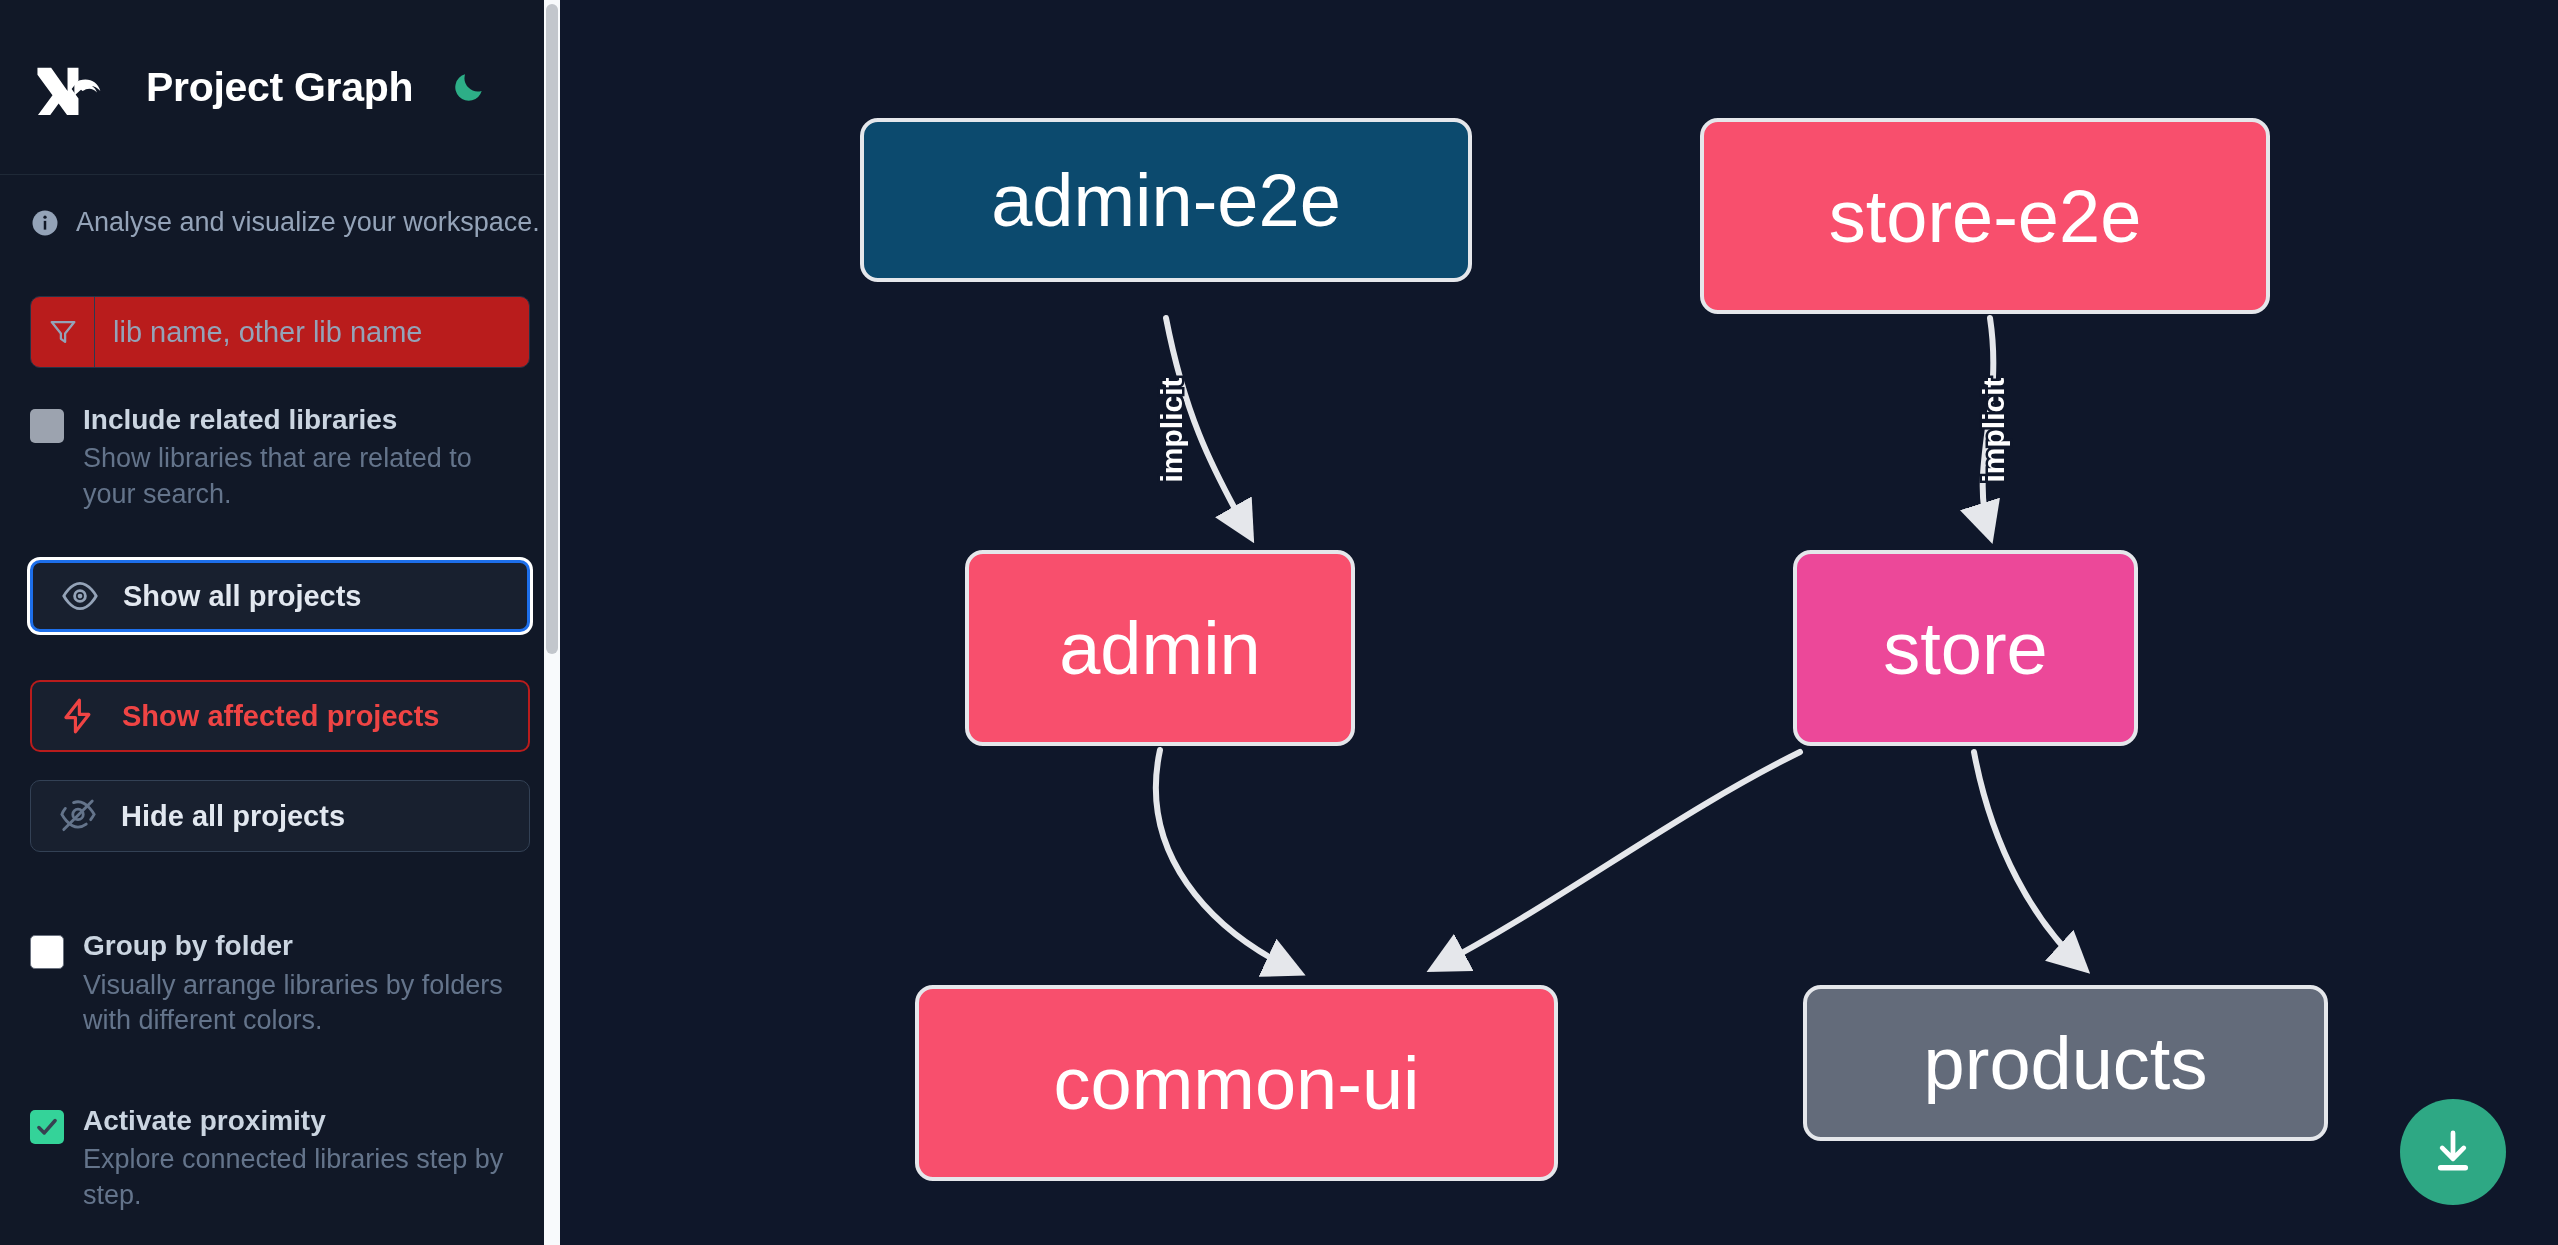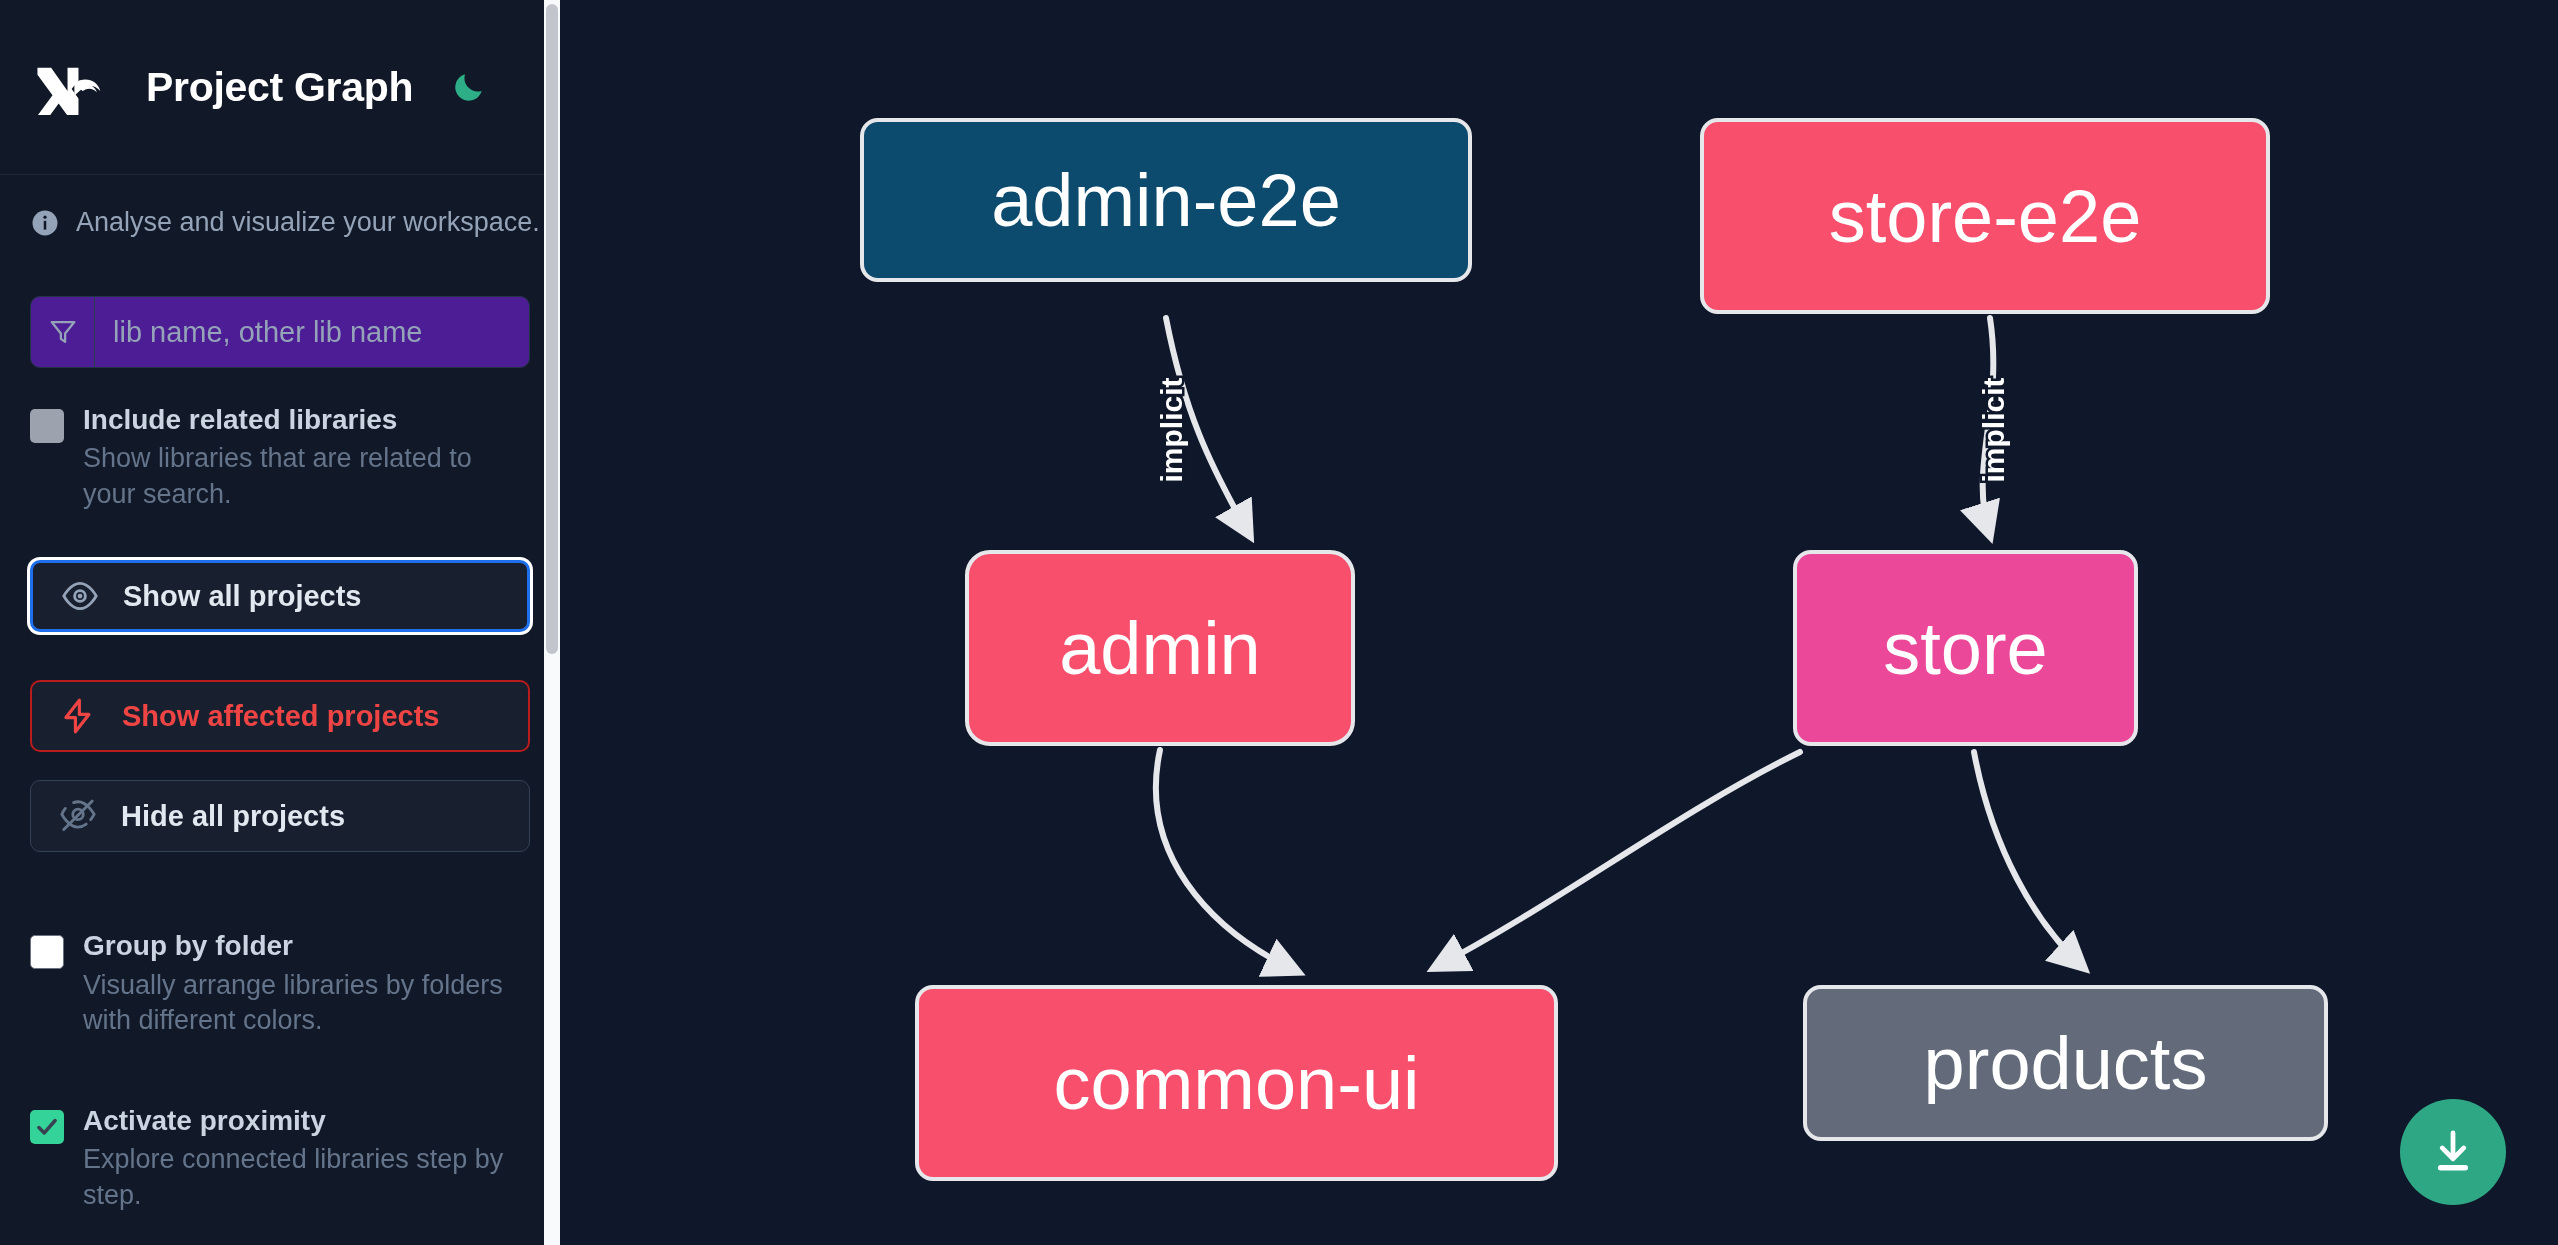--- a/index.html
+++ b/index.html
@@ -46,21 +46,21 @@
   }
   .info-icon { flex: 0 0 auto; width: 30px; height: 30px; }
   .info-text {
     color: #94a3b8; font-size: 27px; margin-left: 16px;
     white-space: nowrap;
   }
 
   .filter-box {
     margin: 58px 30px 0 30px;
     height: 72px;
-    background: #4c1d95;
+    background: #b91c1c;
     border: 1px solid #253347;
     border-radius: 10px;
     display: flex; align-items: center;
     overflow: hidden;
   }
   .filter-icon-wrap {
     width: 64px; height: 100%;
     display: flex; align-items: center; justify-content: center;
     border-right: 1px solid #2b3a51;
     flex: 0 0 64px;
@@ -287,21 +287,21 @@
     </svg>
 
     <div class="node" style="left:300px; top:118px; width:612px; height:164px; background:#0c4a6e;">
       <span class="node-label" style="font-size:74px;">admin-e2e</span>
     </div>
 
     <div class="node" style="left:1140px; top:118px; width:570px; height:196px; background:#f84f6d;">
       <span class="node-label" style="font-size:74px;">store-e2e</span>
     </div>
 
-    <div class="node" style="left:405px; top:550px; width:390px; height:196px; background:#f84f6d;border-radius:25px;">
+    <div class="node" style="left:405px; top:550px; width:390px; height:196px; background:#f84f6d;">
       <span class="node-label" style="font-size:74px;">admin</span>
     </div>
 
     <div class="node" style="left:1233px; top:550px; width:345px; height:196px; background:#ec4899;">
       <span class="node-label" style="font-size:74px;">store</span>
     </div>
 
     <div class="node" style="left:355px; top:985px; width:643px; height:196px; background:#f84f6d;">
       <span class="node-label" style="font-size:74px;">common-ui</span>
     </div>

